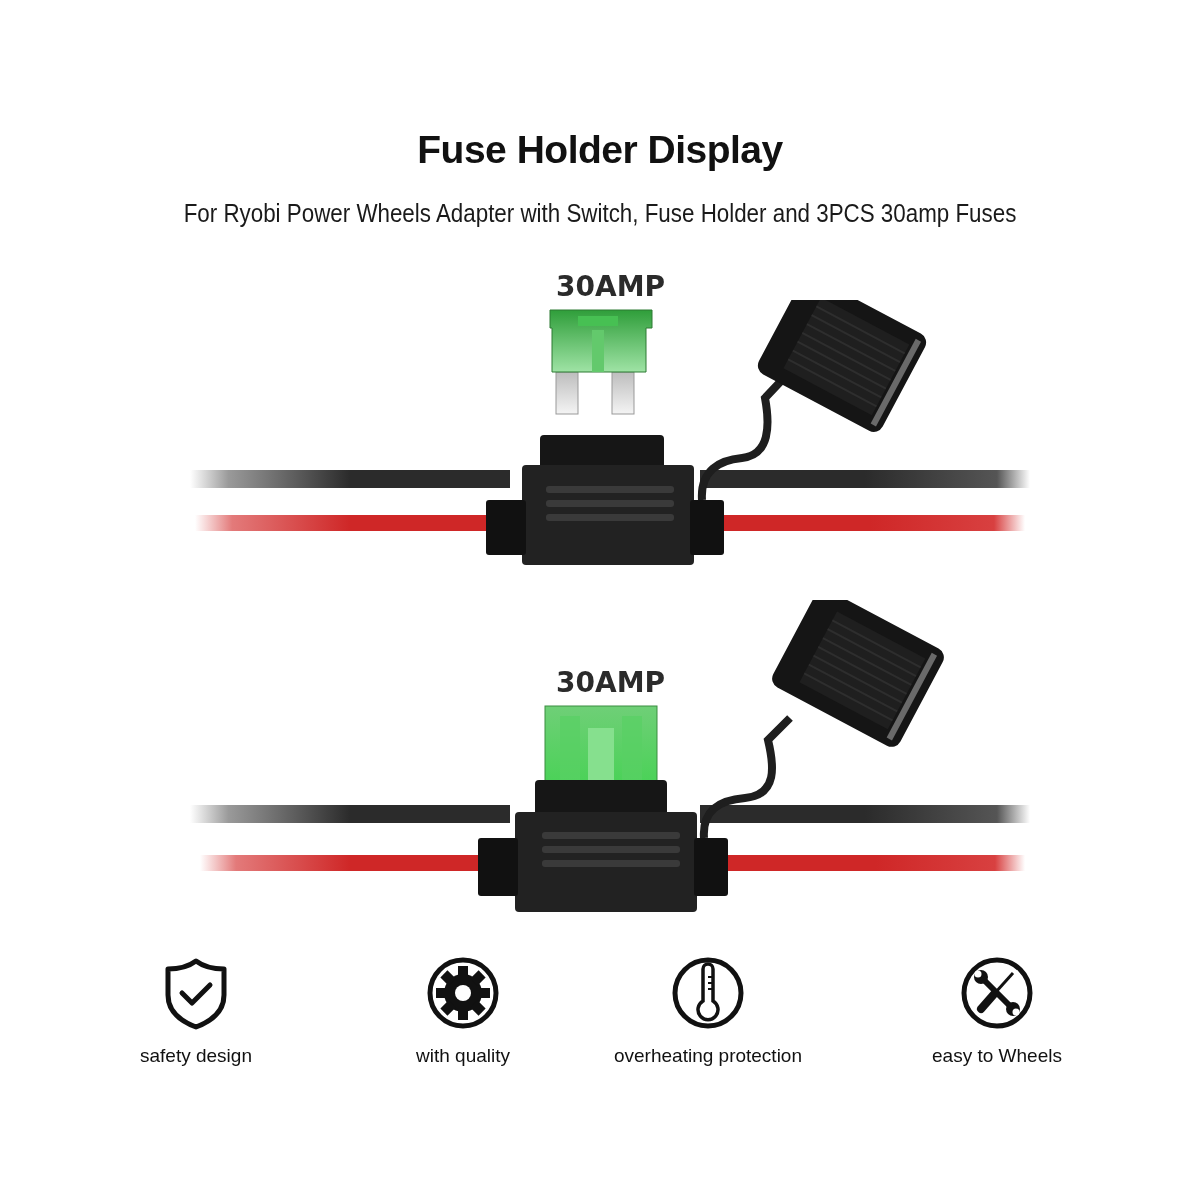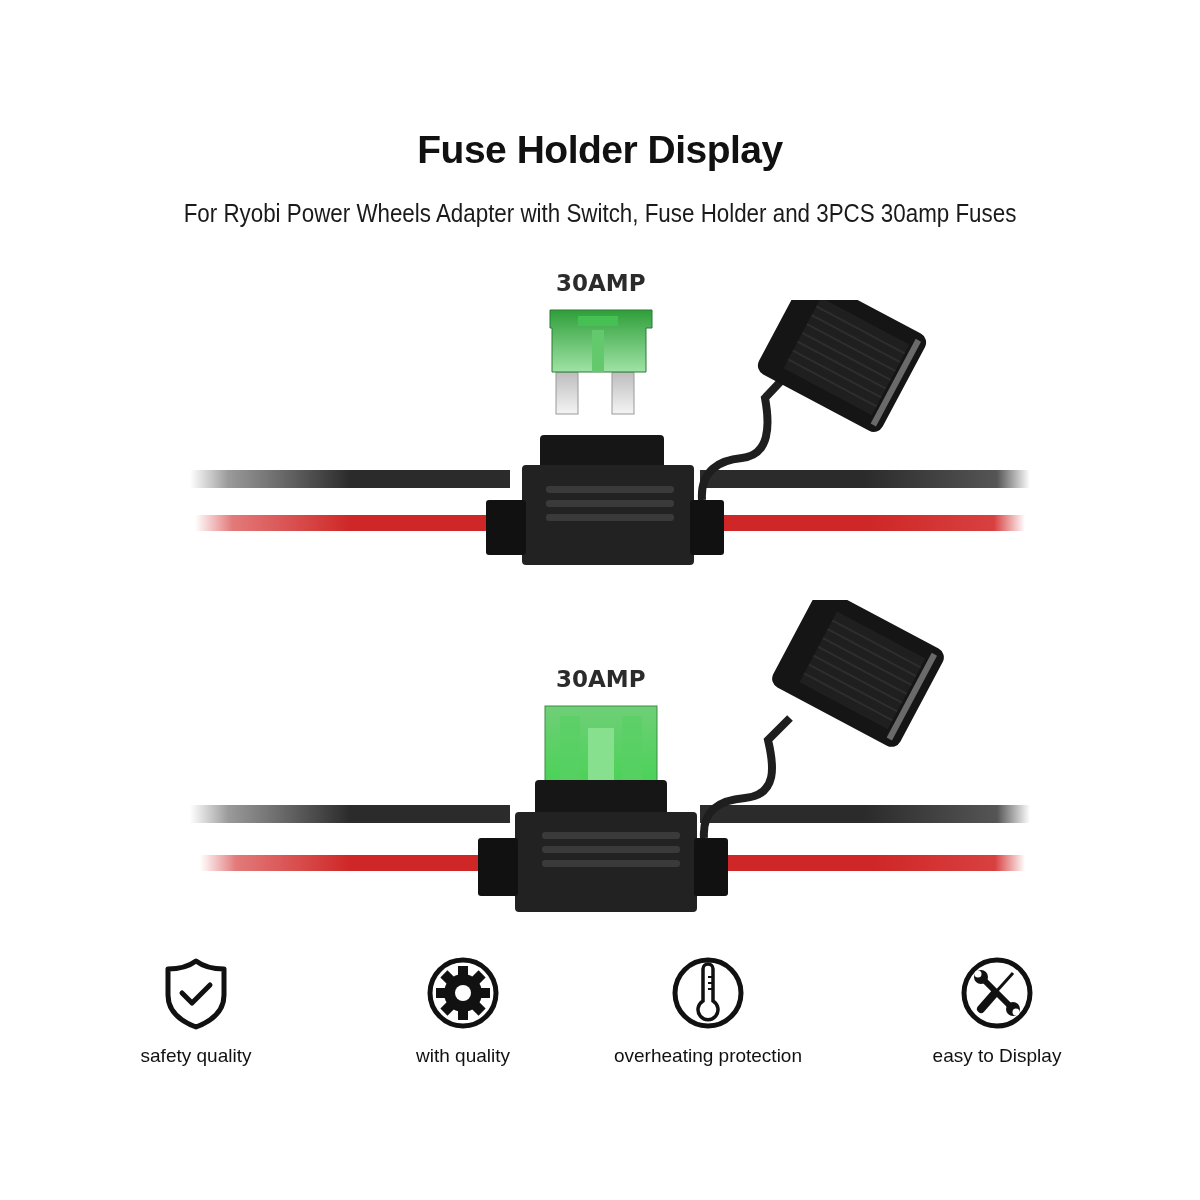--- a/index.html
+++ b/index.html
@@ -1,19 +1,19 @@
 <!DOCTYPE html>
 <html><head>
 <meta charset="utf-8">
 <style>
   html,body{margin:0;padding:0;background:#ffffff;}
   body{width:1200px;height:1200px;position:relative;overflow:hidden;font-family:"Liberation Sans",sans-serif;}
   .title{position:absolute;left:0;width:1200px;top:128px;text-align:center;font-weight:bold;font-size:39px;color:#111;letter-spacing:-0.5px;}
   .subtitle{position:absolute;left:0;width:1200px;top:198px;text-align:center;font-size:26px;color:#1a1a1a;font-family:"Liberation Sans Narrow","Liberation Sans",sans-serif;transform:scaleX(0.86);}
-  .amp-label{position:absolute;font-weight:bold;font-size:23px;color:#2b2b2b;font-family:"DejaVu Sans",sans-serif;}
+  .amp-label{position:absolute;font-weight:bold;font-size:28px;color:#2b2b2b;font-family:"DejaVu Sans",sans-serif;}
   .scene{position:absolute;left:0;width:1200px;}
   svg{display:block;}
   .feature{position:absolute;top:955px;width:240px;text-align:center;}
   .feature .ic{width:76px;height:76px;margin:0 auto;}
   .feature .lbl{margin-top:14px;font-size:19px;color:#111;}
 </style>
 </head>
 <body>
 
 <div class="title">Fuse Holder Display</div>
@@ -161,21 +161,21 @@
   </svg>
 </div>
 
 <div class="feature" style="left:76px;">
   <div class="ic">
     <svg width="76" height="76" viewBox="0 0 76 76">
       <path d="M38 6 C30 12 20 14 10 14 V40 C10 56 22 66 38 72 C54 66 66 56 66 40 V14 C56 14 46 12 38 6 Z" fill="none" stroke="#111" stroke-width="5" stroke-linejoin="round"></path>
       <path d="M24 38 L34 48 L52 30" fill="none" stroke="#111" stroke-width="5" stroke-linecap="round" stroke-linejoin="round"></path>
     </svg>
   </div>
-  <div class="lbl">safety quality</div>
+  <div class="lbl">safety design</div>
 </div>
 
 <div class="feature" style="left:343px;">
   <div class="ic">
     <svg width="76" height="76" viewBox="0 0 76 76">
       <circle cx="38" cy="38" r="33" fill="none" stroke="#111" stroke-width="5"></circle>
       <g fill="#111" transform="translate(38,38)">
         <circle r="19"></circle>
         <rect x="-5" y="-27" width="10" height="12"></rect>
         <rect x="-5" y="-27" width="10" height="12" transform="rotate(45)"></rect>
@@ -213,14 +213,14 @@
       <line x1="54" y1="18" x2="36" y2="38" stroke="#111" stroke-width="3"></line>
       <line x1="36" y1="38" x2="22" y2="54" stroke="#111" stroke-width="8" stroke-linecap="round"></line>
 
       <line x1="24" y1="24" x2="52" y2="52" stroke="#111" stroke-width="6" stroke-linecap="round"></line>
       <circle cx="22" cy="22" r="7" fill="#111"></circle>
       <circle cx="19" cy="19" r="3.5" fill="#fff"></circle>
       <circle cx="54" cy="54" r="7" fill="#111"></circle>
       <circle cx="57" cy="57" r="3.5" fill="#fff"></circle>
     </svg>
   </div>
-  <div class="lbl">easy to Display</div>
+  <div class="lbl">easy to Wheels</div>
 </div>
 
 </body></html>

